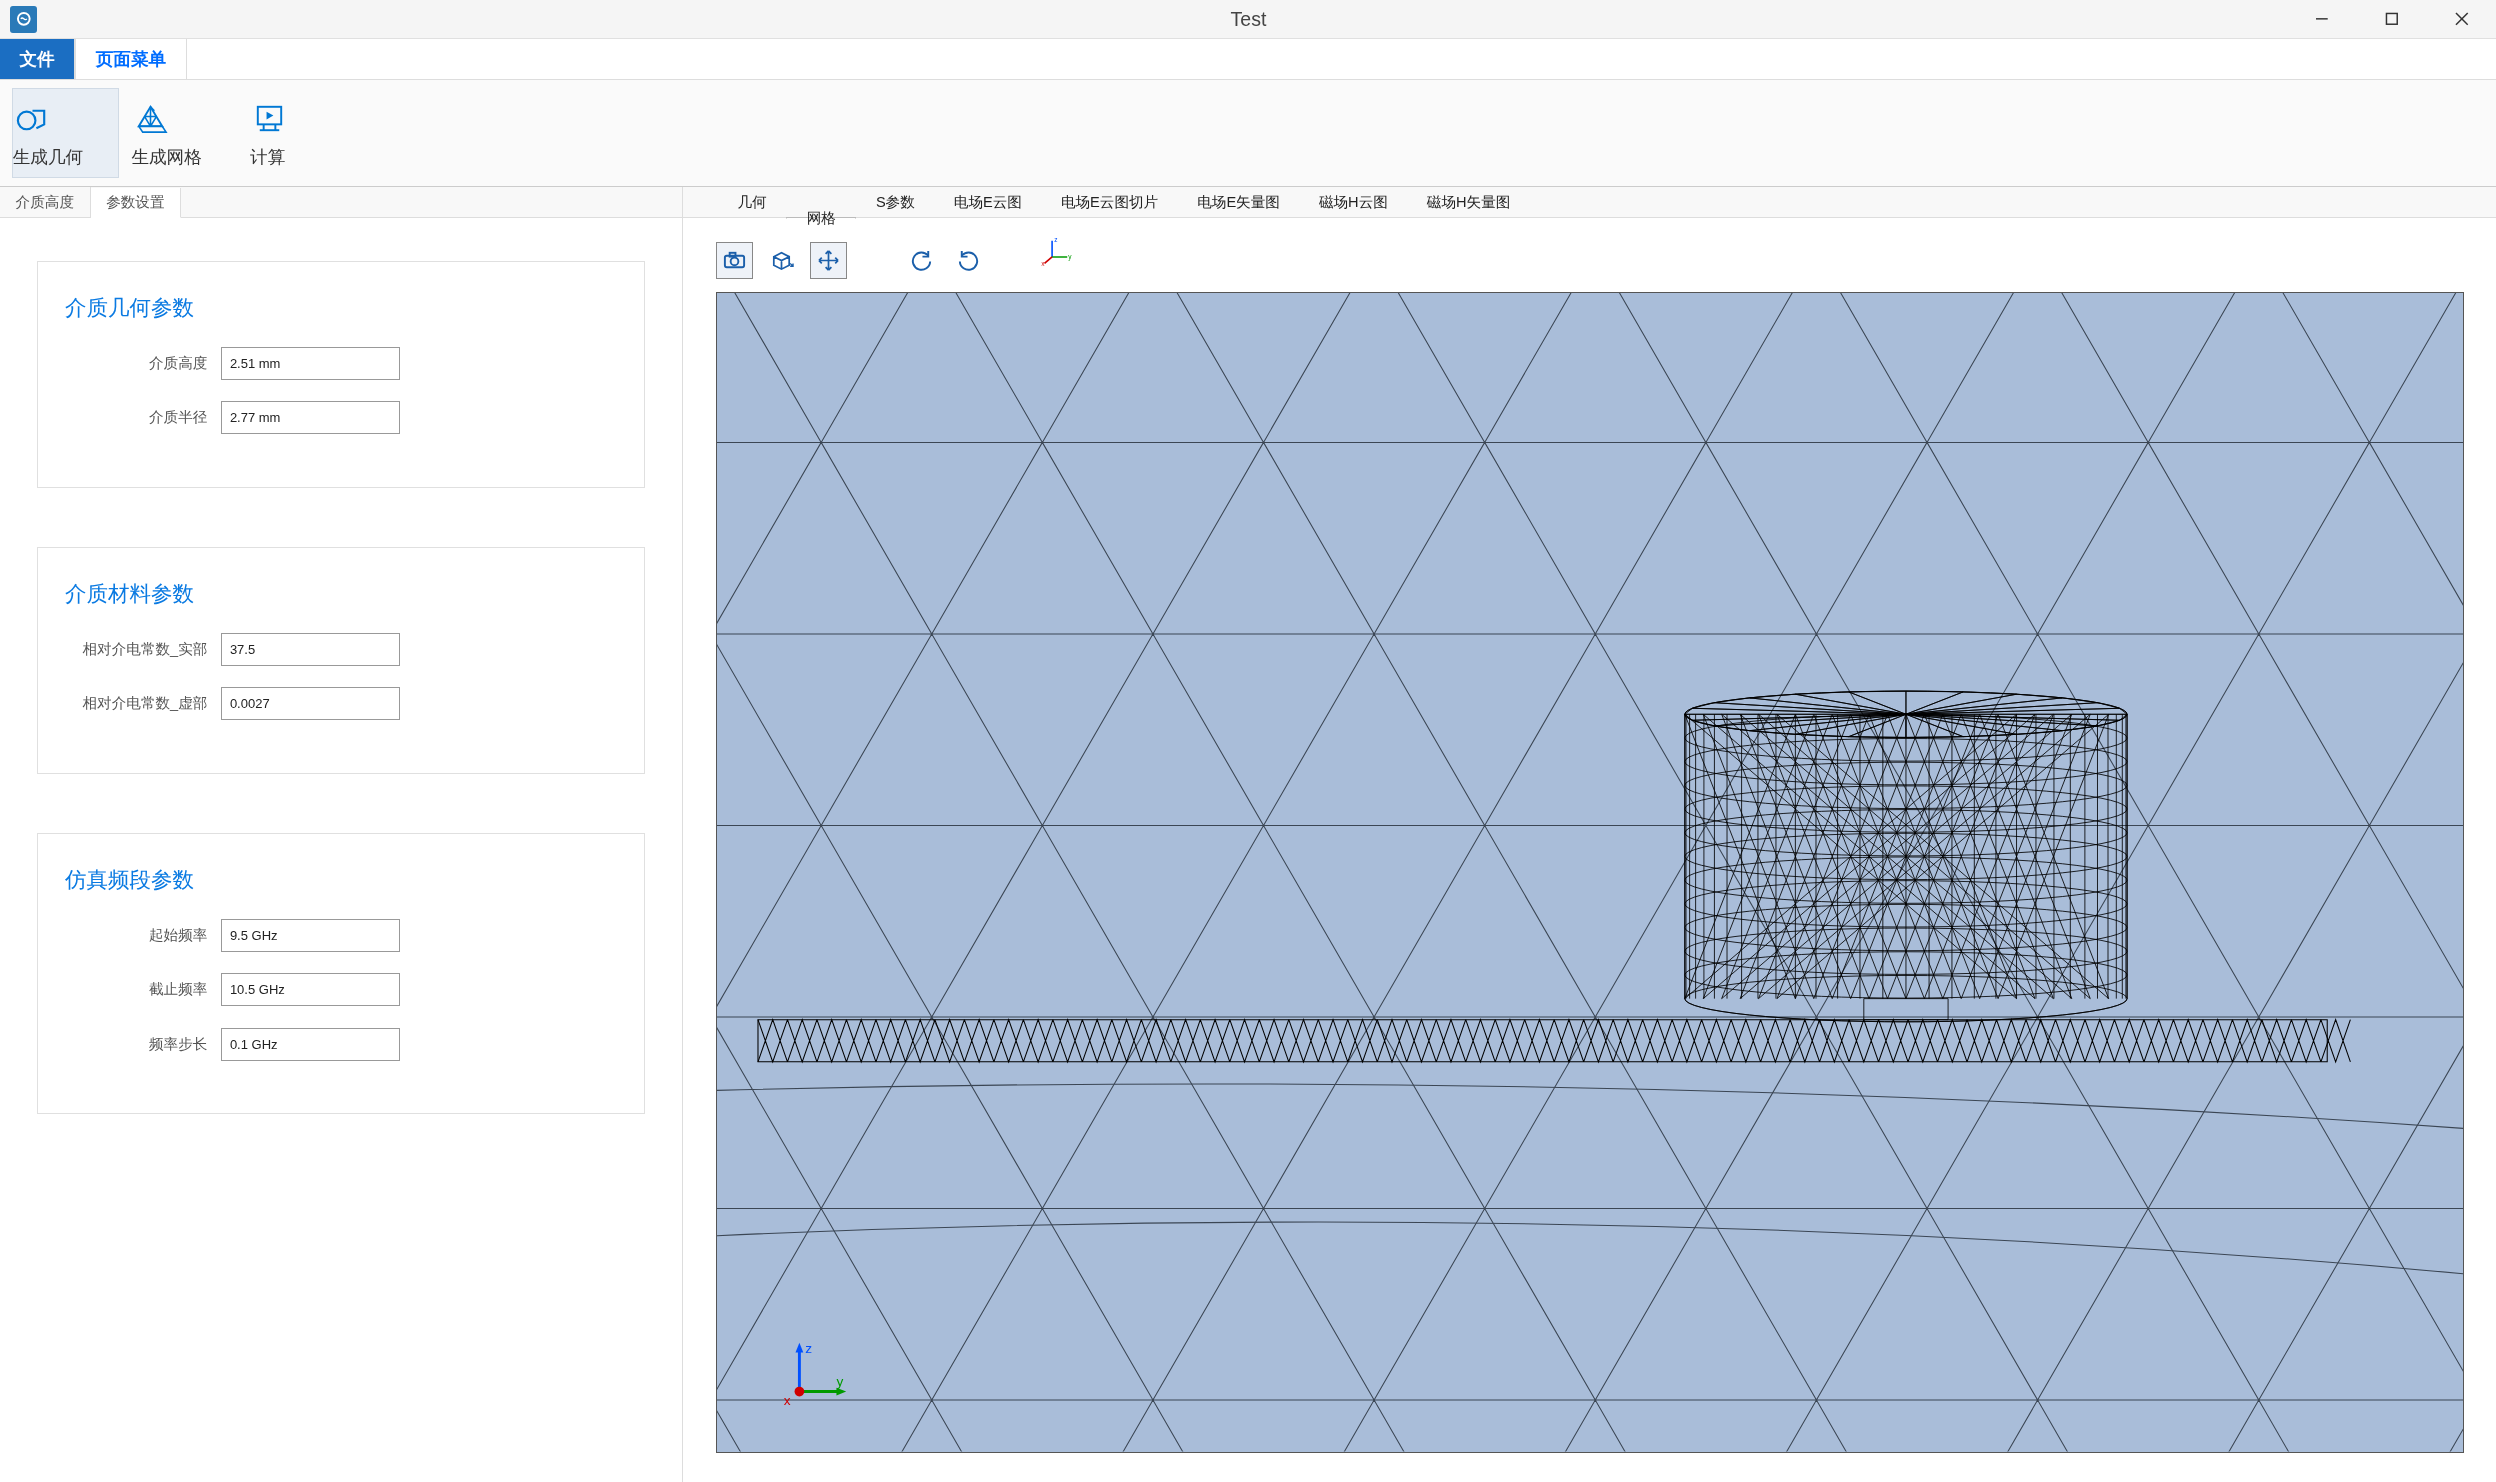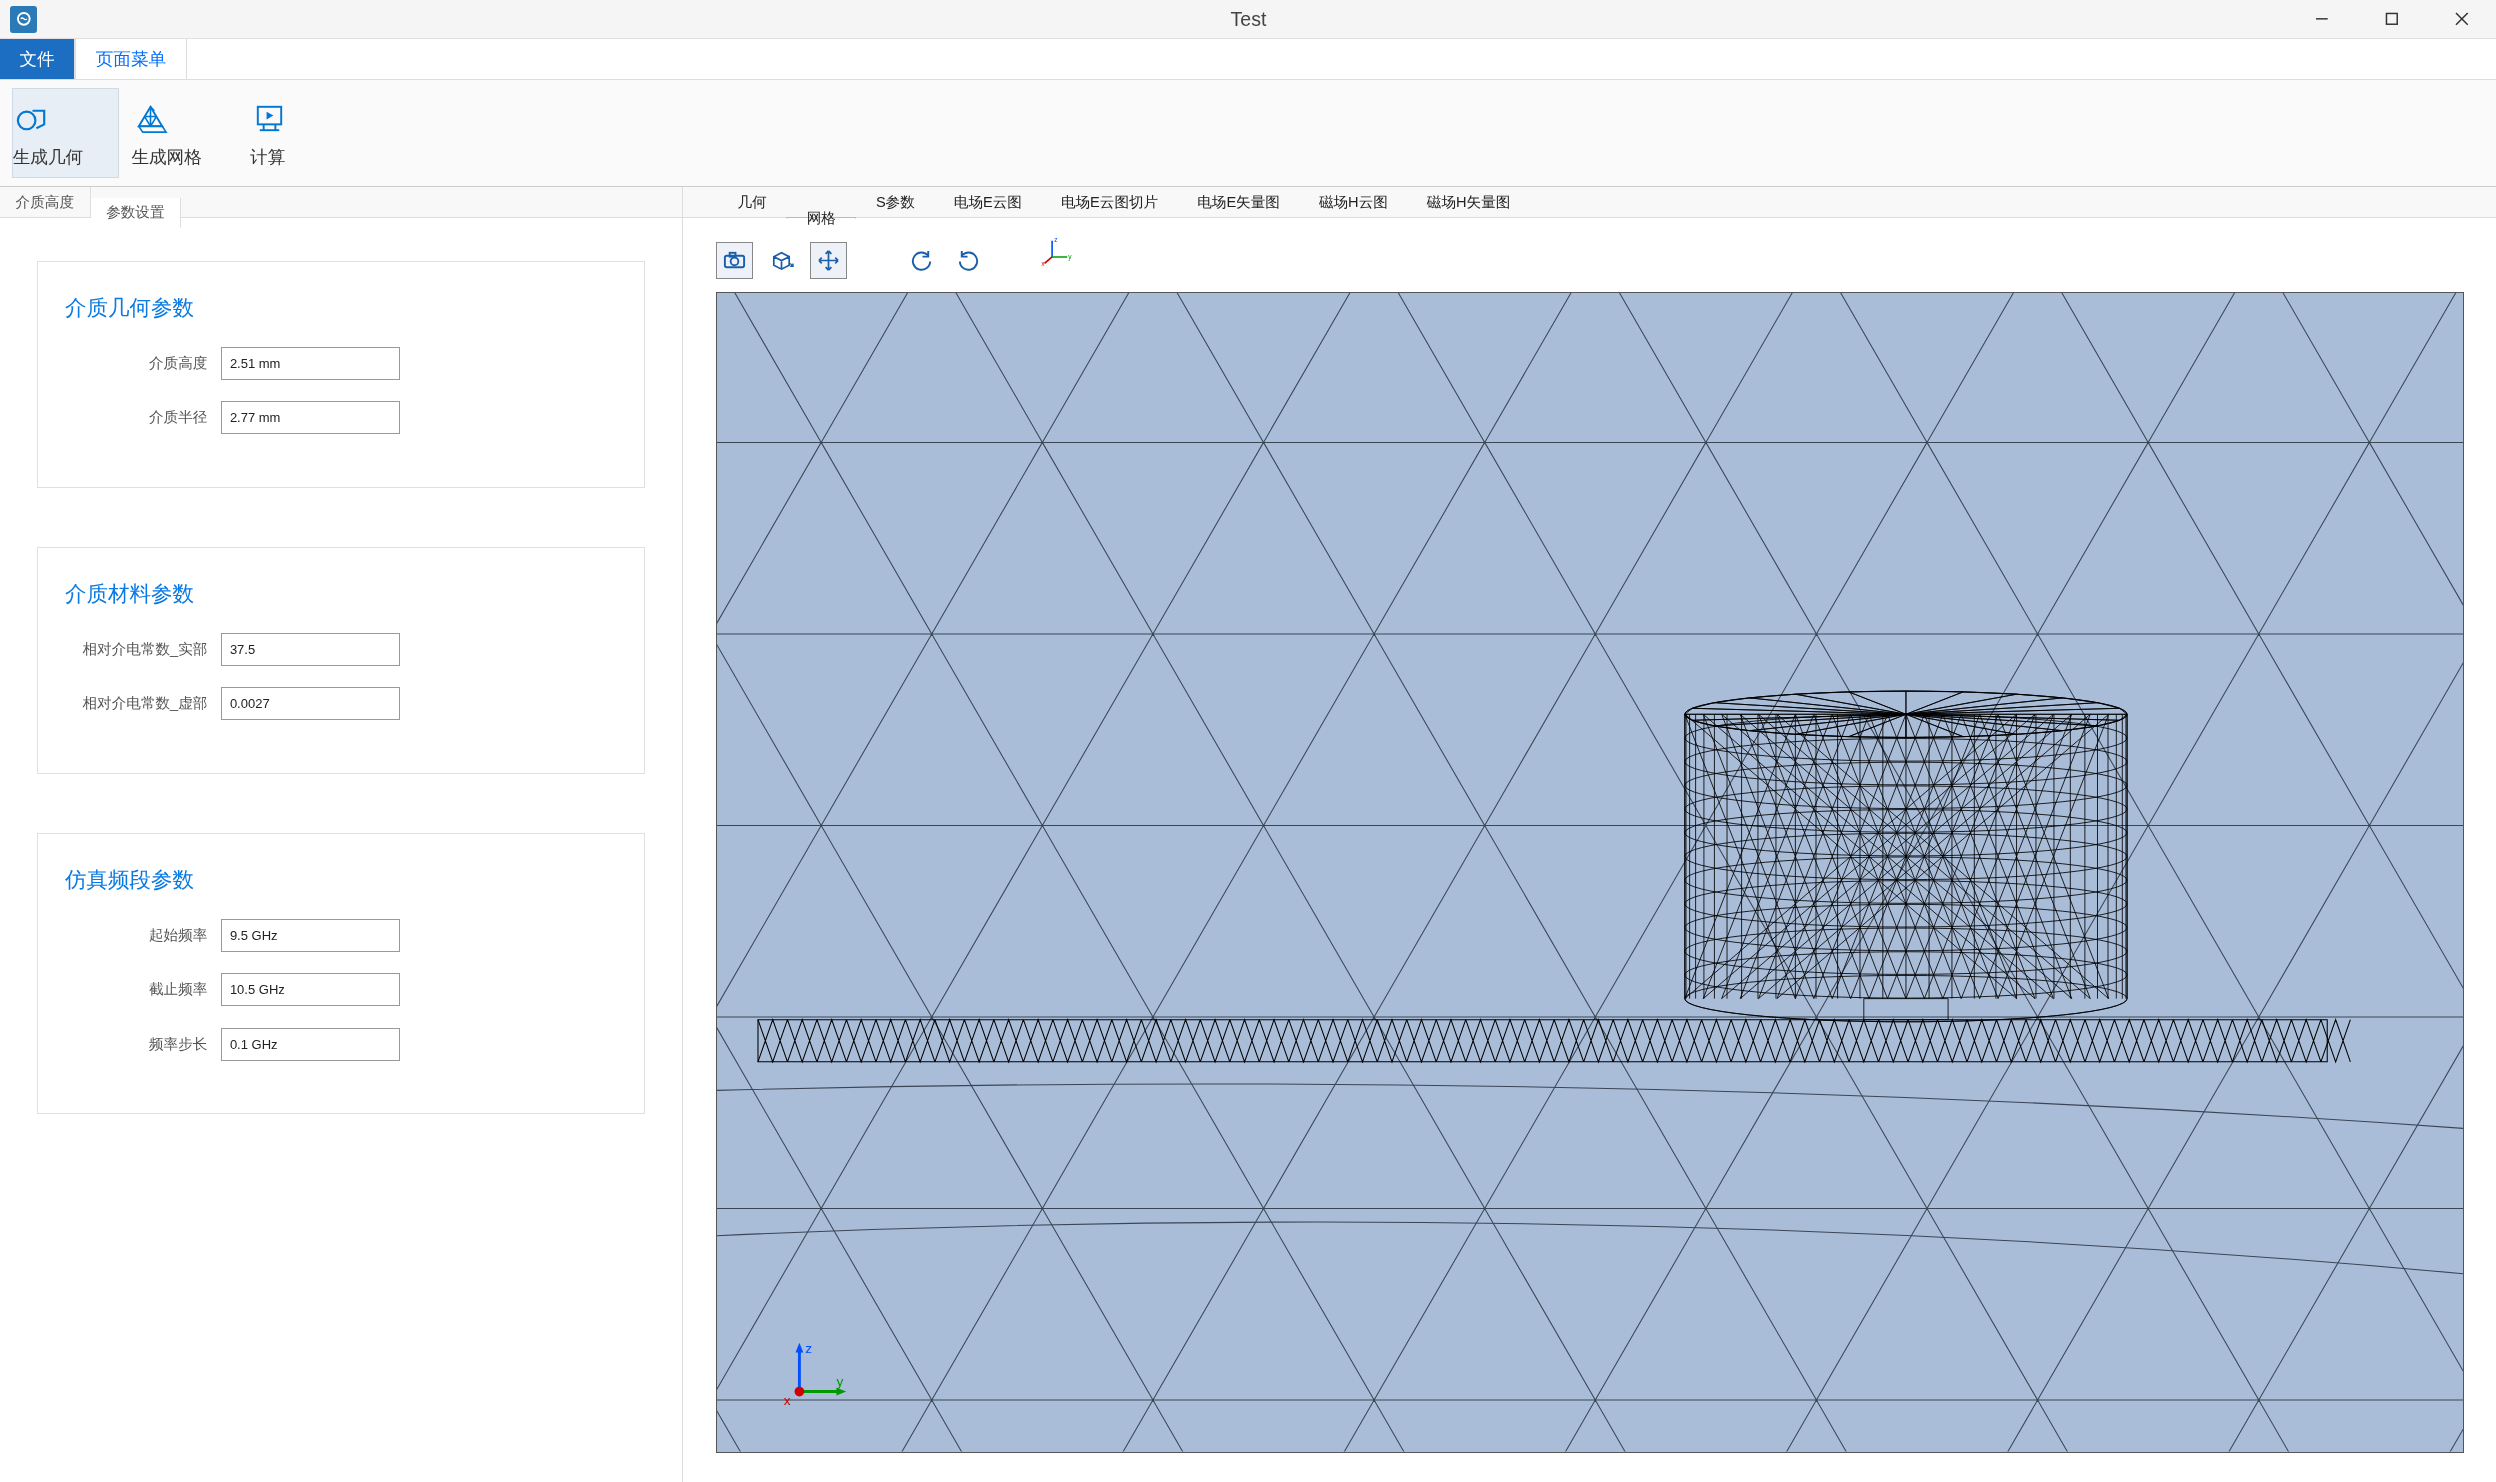--- a/index.html
+++ b/index.html
@@ -4,37 +4,37 @@
 <style>
 * { margin: 0; padding: 0; box-sizing: border-box; font-family: "Microsoft YaHei", Arial, sans-serif; }
 body { background: #fff; width: 2497px; height: 1482px; overflow: hidden; transform-origin: top left; }
 
 .titlebar { height: 39px; background: #f5f5f5; border-bottom: 1px solid #e0e0e0; display: flex; align-items: center; position: relative; }
 .titlebar .app-icon { width: 27px; height: 27px; margin-left: 9.8px; background: #2a7ab8; border-radius: 2.9px; display:flex; align-items:center; justify-content:center; color:#fff;}
 .titlebar .title { position:absolute; left:50%; transform:translateX(-50%); font-size: 19.5px; color:#444; }
 .titlebar .win-controls { position:absolute; right:0; display:flex; height:100%; }
 .titlebar .win-btn { width:70px; display:flex; align-items:center; justify-content:center; color:#555; cursor:pointer; }
 
-.menubar { height: 41px; display:flex; border-bottom:1px solid #ddd; background:#fff;}
+.menubar { height: 41px; display:flex; border-bottom:1px solid #ddd; background:#fff;font-weight:bold;}
 .menubar .tab { padding: 0 19.5px; display:flex; align-items:center; font-size:17.6px; cursor:pointer; border-right:1px solid #ddd; }
 .menubar .tab.active { background:#1b6ec2; color:#fff; }
 .menubar .tab.inactive { color:#006dff; border:1px solid #ddd; border-bottom:none; border-top:none;}
 
 .ribbon { height: 107px; border-bottom:1px solid #ccc; background:#fafafa; display:flex; padding:7.8px 11.7px; gap:11.7px;}
 .ribbon .rbtn { width:107px; display:flex; flex-direction:column; align-items:flex-start; justify-content:center; gap:5.9px; cursor:pointer; border:1px solid transparent; }
 .ribbon .rbtn.active { background:#e8eef5; border:1px solid #d0dae5; }
 .ribbon .rbtn .ricon { font-size:33px; color:#0078d4; display:flex; align-items:center; justify-content:center; height:43px;}
 .ribbon .rbtn .rlabel { font-size:17.6px; color:#333; }
 
 .content { display:flex; height:calc(100% - 39px - 41px - 107px); }
 
 .left-panel { width: 683px; border-right:1px solid #ddd; display:flex; flex-direction:column; }
 .left-tabs { height:31px; display:flex; background:#f8f8f8; border-bottom:1px solid #ddd; font-size:14.6px;}
 .left-tabs .ltab { padding:0 15.6px; display:flex; align-items:center; cursor:pointer; border-right:1px solid #ddd; color:#555;}
-.left-tabs .ltab.active { background:#fff; border-bottom:1px solid #fff; position:relative; top:11px;}
+.left-tabs .ltab.active { background:#fff; border-bottom:1px solid #fff; position:relative; top:1px;}
 .left-body { flex:1; padding:23.4px; overflow:auto; }
 .param-section { border:1px solid #e0e0e0; padding:31px 27px; margin:19.5px 13.7px 59px 13.7px; background:#fff; }
 .param-title { color:#0a7ae2; font-size:21.5px; margin-bottom:25px; }
 .param-row { display:flex; align-items:center; margin:21.5px 0; }
 .param-label { width:156px; text-align:right; font-size:14.6px; color:#555; padding-right:13.7px;}
 .param-input { width:179px; height:33px; border:1px solid #999; padding:0 7.8px; font-size:13px; color:#222; }
 
 .right-panel { flex:1; display:flex; flex-direction:column; }
 .right-tabs { height:31px; display:flex; background:#f8f8f8; border-bottom:1px solid #ddd; font-size:14.6px; padding-left:35px;}
 .right-tabs .rtab { padding:0 19.5px; display:flex; align-items:center; cursor:pointer; color:#222; font-weight:500;}

